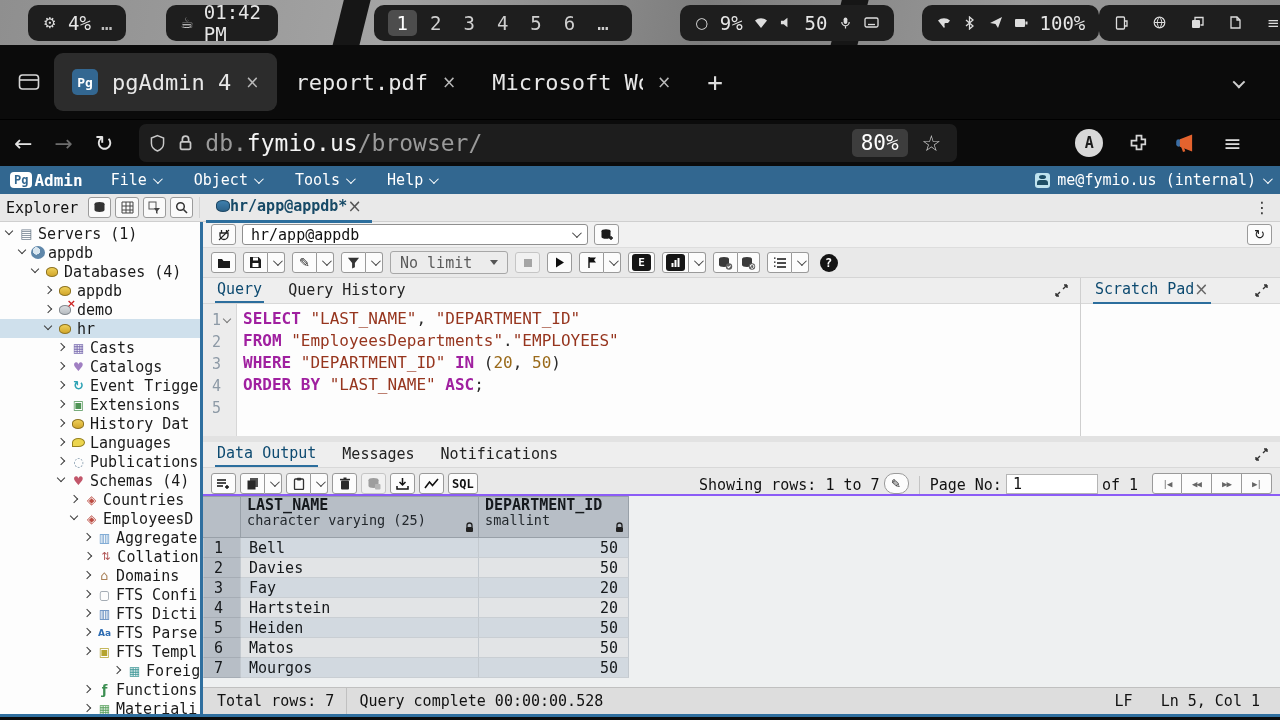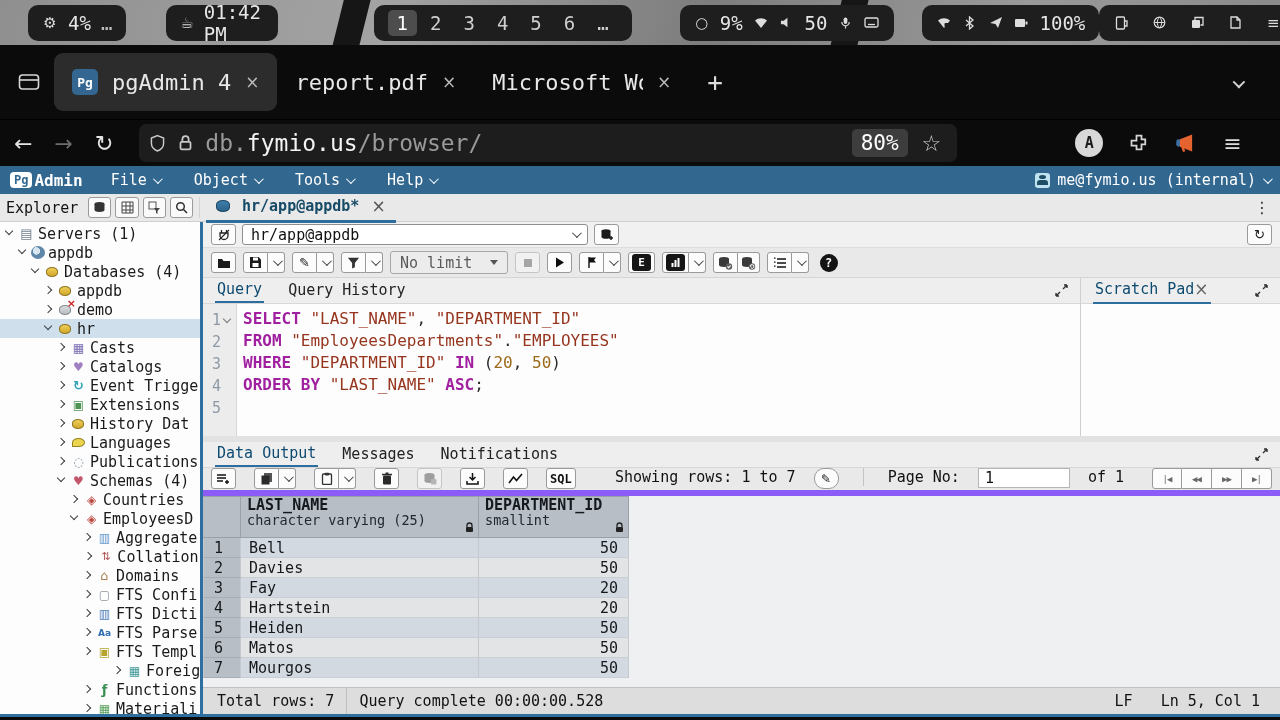--- a/index.html
+++ b/index.html
@@ -54,21 +54,21 @@
   .usrico{width:15px;height:15px;background:#bfe3ef;border-radius:3px;position:relative}
   .usrico::before{content:"";position:absolute;left:4px;top:2px;width:7px;height:4px;border-radius:50%;background:#1d4e66}
   .usrico::after{content:"";position:absolute;left:2px;top:7px;width:11px;height:5px;border-radius:3px 3px 0 0;background:#1d4e66}
 
   
   .subbar{height:28px;background:#e9e9e9;display:flex;align-items:center;border-bottom:1px solid #cfcfcf}
   .expl{width:200px;display:flex;align-items:center;padding:0 6px;gap:4px;border-right:1px solid #d3d3d3}
   .expl .lbl{font-size:15px;color:#111;margin-right:6px}
   .mbtn{width:25px;height:21px;background:#fafafa;border:1px solid #9b9b9b;border-radius:3px;display:flex;align-items:center;justify-content:center}
   .qt-tabrow{flex:1;display:flex;align-items:stretch;position:relative}
-  .qtab{display:flex;align-items:center;gap:12px;padding:4px 10px;margin-left:6px;border-bottom:3px solid #2c6e9d;font-size:15px;color:#174a67;font-weight:bold}
+  .qtab{display:flex;align-items:center;gap:0;padding:4px 10px;margin-left:6px;border-bottom:3px solid #2c6e9d;font-size:15px;color:#174a67;font-weight:bold}
   .qtab .x{color:#555;font-weight:normal}
   .kebab{margin-left:auto;margin-right:10px;display:flex;align-items:center;font-family:"DejaVu Sans",sans-serif;color:#333;font-size:16px}
   .kebab::before{content:"⋮"}
   .dbmini{width:14px;height:12px;background:linear-gradient(#3e7fad,#2c6289);border-radius:50%/38%;border:1px solid #1c4764}
 
   
   .main{display:flex;height:492px}
   .sidebar{width:200px;background:#fdfdfd;overflow:hidden;padding-top:2px}
   .trow{display:flex;align-items:center;height:19px;font-size:15px;color:#1a1a1a;white-space:nowrap;overflow:hidden}
   .trow.sel{background:#cfe0ec}
@@ -134,21 +134,21 @@
   .codebox{flex:1;padding:5px 0 0 6px;overflow:hidden}
   .cl{height:22px;font-size:16px;white-space:pre;color:#1a1a1a}
   .tk-kw{color:#a020a0;font-weight:bold}
   .tk-str{color:#96351e}
   .tk-num{color:#9a6a1a}
   .tk-pln{color:#2a2a2a}
   .scratch{width:200px;border-left:1px solid #cfcfcf;display:flex;flex-direction:column;background:#fdfdfd}
 
   
   .out{flex:1;display:flex;flex-direction:column;min-height:0}
-  .outtool{height:28px;background:#e9e9e9;display:flex;align-items:flex-start;gap:18px;padding:0 8px;border-bottom:6px solid #8b5cf6;font-size:15px;color:#111}
+  .outtool{height:28px;background:#e9e9e9;display:flex;align-items:flex-end;gap:4px;padding:0 8px;border-bottom:2px solid #8b5cf6;font-size:15px;color:#111}
   .vsep{width:1px;height:18px;background:#c4c4c4;margin:0 6px}
   .pageinput{width:92px;height:20px;border:1px solid #b5b5b5;background:#fff;font:15px "DejaVu Sans Mono",monospace;padding:0 6px;color:#111}
   .pgnav{display:inline-flex;margin-left:10px}
   .pgnav .tbtn{min-width:30px;border-radius:0;color:#666;font-size:9px;letter-spacing:-1px}
   .pgnav .tbtn:first-child{border-radius:3px 0 0 3px}
   .pgnav .tbtn:last-child{border-radius:0 3px 3px 0}
   .pgnav .tbtn+.tbtn{border-left:none}
   .gridarea{flex:1;background:#eef0f1;overflow:hidden;position:relative}
   .grid{position:absolute;left:0;top:0}
   .ghrow{display:flex}

